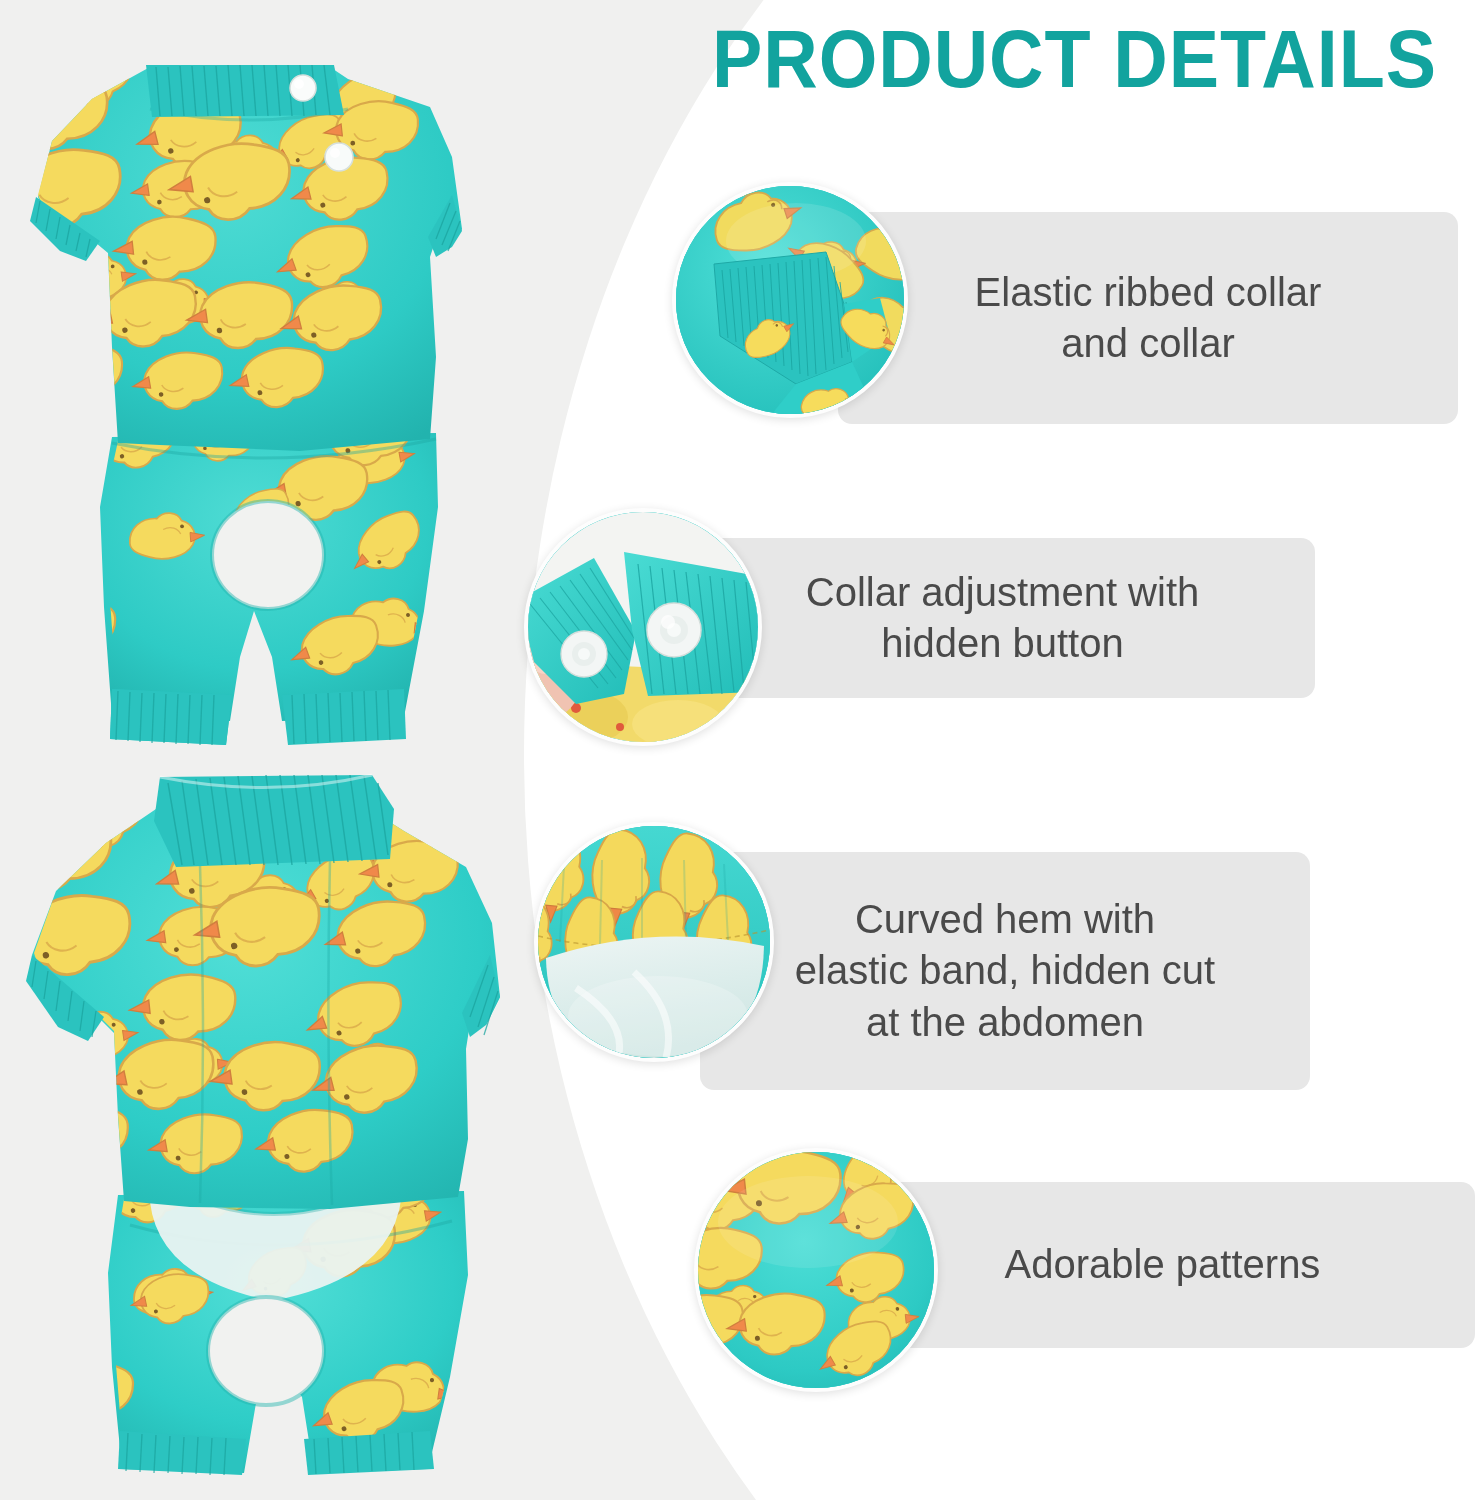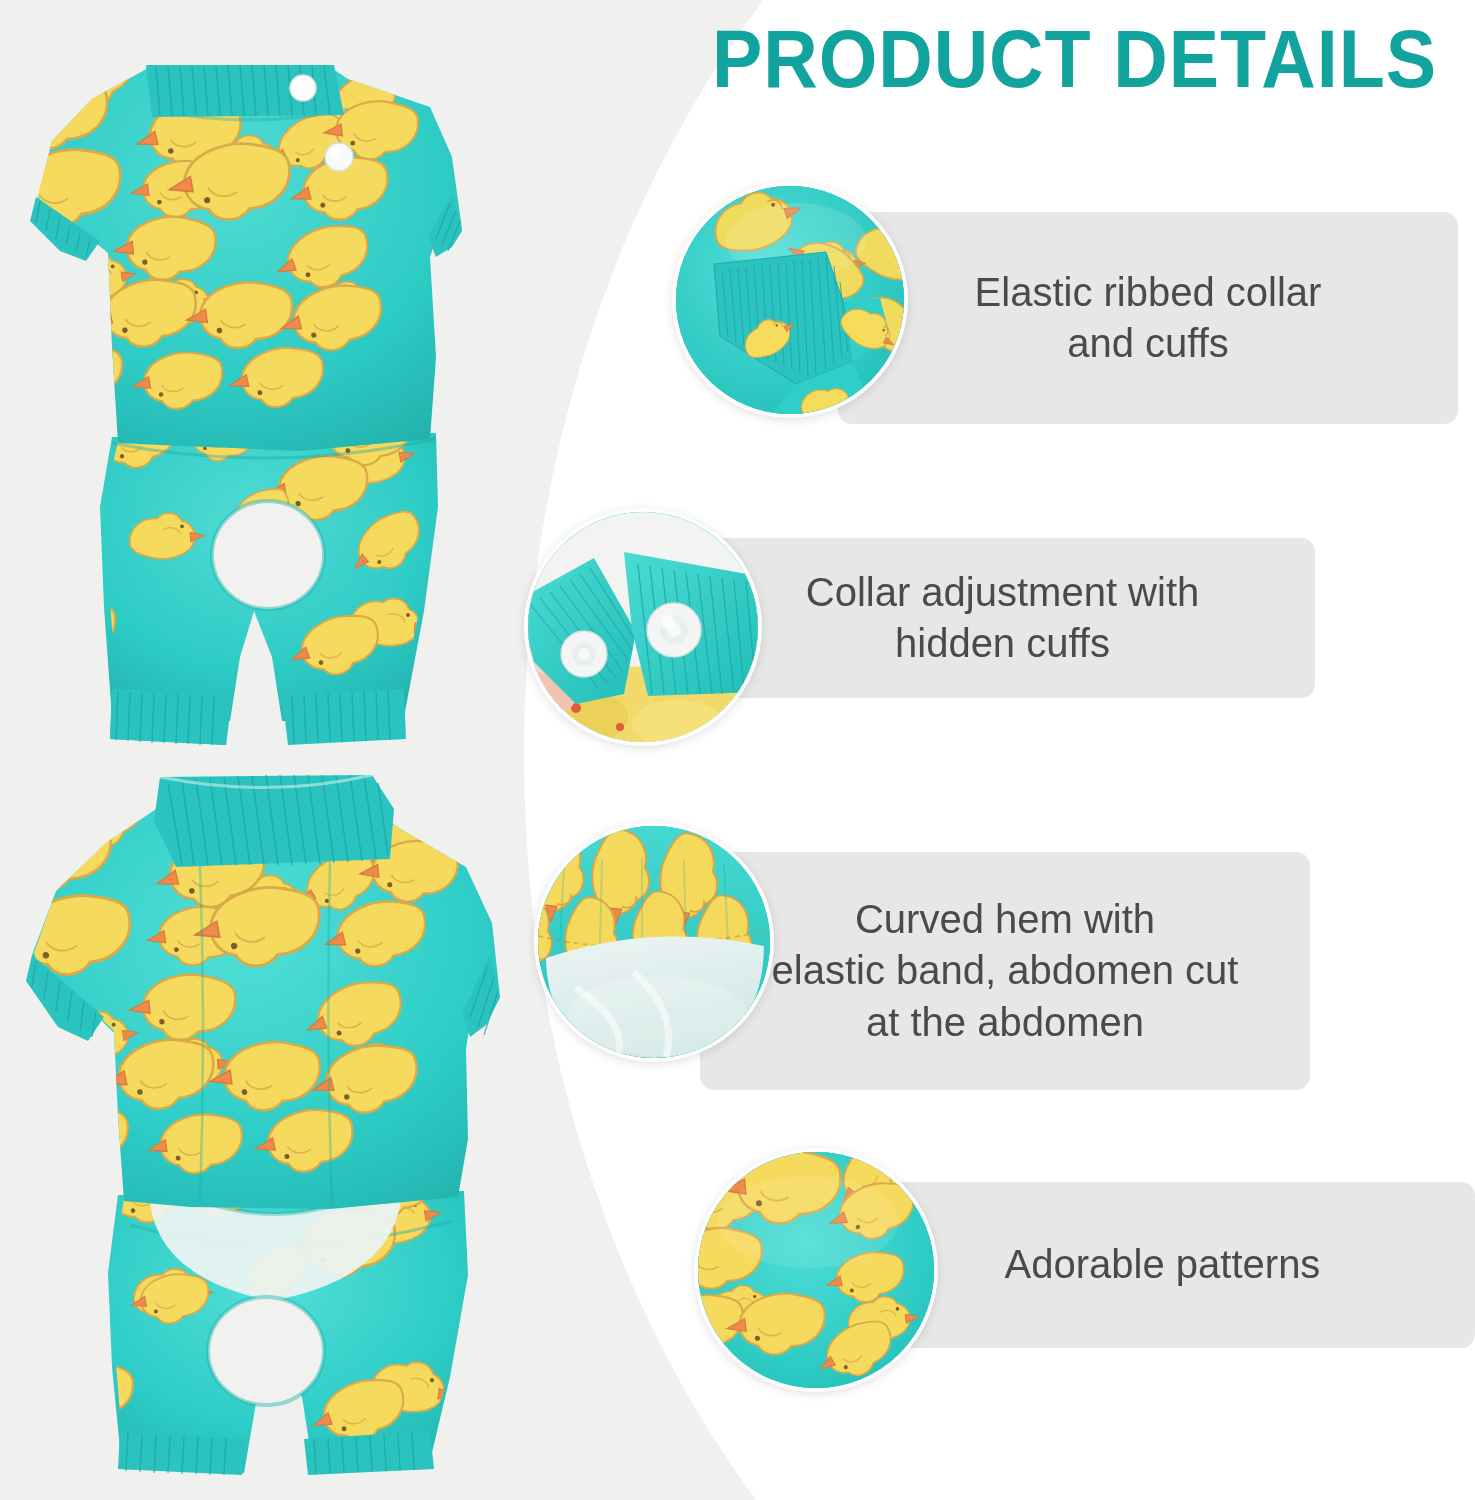--- a/index.html
+++ b/index.html
@@ -76,35 +76,35 @@
 <body>
 
 <div class="bg-left"></div>
 <div class="bg-white-ellipse2"></div>
 
 <div class="title">PRODUCT DETAILS</div>
 
 <div class="plate p1">
   <span class="txt">
     <span>Elastic ribbed collar</span><br>
-    <span>and cuffs</span>
+    <span>and collar</span>
   </span>
 </div>
 
 <div class="plate p2">
   <span class="txt">
     <span>Collar adjustment with</span><br>
-    <span>hidden cuffs</span>
+    <span>hidden button</span>
   </span>
 </div>
 
 <div class="plate p3">
   <span class="txt">
     <span>Curved hem with</span><br>
-    <span>elastic band, abdomen cut</span><br>
+    <span>elastic band, hidden cut</span><br>
     <span>at the abdomen</span>
   </span>
 </div>
 
 <div class="plate p4">
   <span class="txt">
     <span>Adorable patterns</span>
   </span>
 </div>
 

